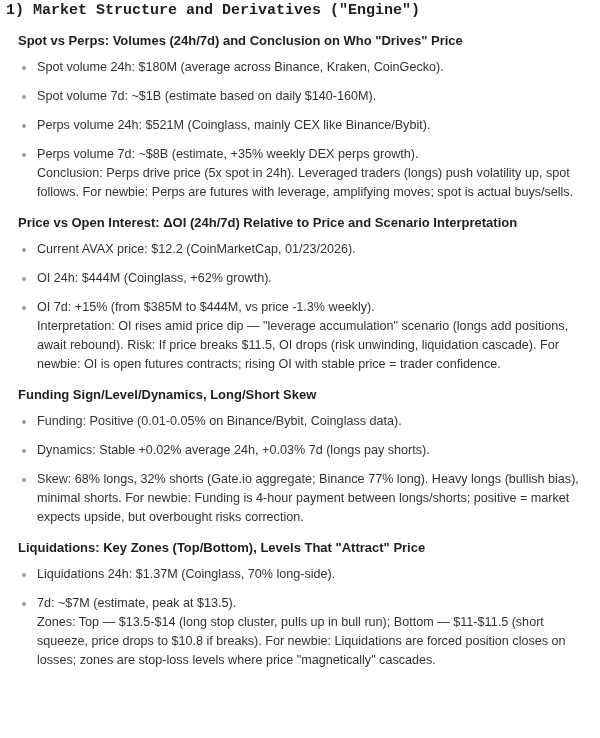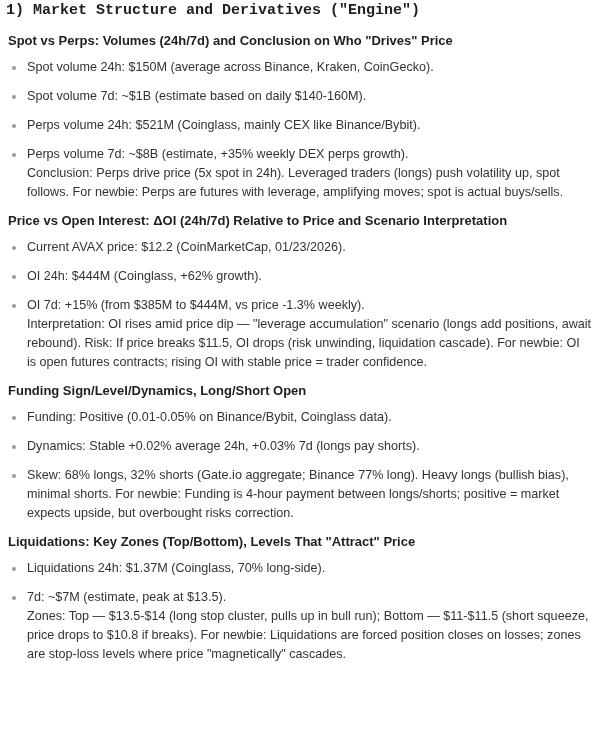--- a/index.html
+++ b/index.html
@@ -28,21 +28,21 @@
     font-family: Liberation Mono, monospace;
   }
   .h3 {
     font-size: 13px;
     font-weight: bold;
     color: #1f1f1f;
     margin: 0;
     line-height: 18px;
   }
   .section {
-    margin: 2px;
+    margin: 12px;
   }
   .section.s1 { margin-top: 11px; }
   ul {
     list-style: none;
     margin: 8px 0 0 0;
     padding: 0;
   }
   li {
     position: relative;
     padding-left: 19px;
@@ -69,21 +69,21 @@
 <body>
 
 <div class="doc">
   <h1 class="h1">1) Market Structure and Derivatives ("Engine")</h1>
 
   <div class="section s1">
     <h3 class="h3">Spot vs Perps: Volumes (24h/7d) and Conclusion on Who "Drives" Price</h3>
     <ul>
       <li>
         <span class="bullet"></span>
-        <span class="line">Spot volume 24h: $150M (average across Binance, Kraken, CoinGecko).</span>
+        <span class="line">Spot volume 24h: $180M (average across Binance, Kraken, CoinGecko).</span>
       </li>
       <li>
         <span class="bullet"></span>
         <span class="line">Spot volume 7d: ~$1B (estimate based on daily $140-160M).</span>
       </li>
       <li>
         <span class="bullet"></span>
         <span class="line">Perps volume 24h: $521M (Coinglass, mainly CEX like Binance/Bybit).</span>
       </li>
       <li>
@@ -107,21 +107,21 @@
       </li>
       <li>
         <span class="bullet"></span>
         <span class="line">OI 7d: +15% (from $385M to $444M, vs price -1.3% weekly).</span>
         <span class="line">Interpretation: OI rises amid price dip — "leverage accumulation" scenario (longs add positions, await rebound). Risk: If price breaks $11.5, OI drops (risk unwinding, liquidation cascade). For newbie: OI is open futures contracts; rising OI with stable price = trader confidence.</span>
       </li>
     </ul>
   </div>
 
   <div class="section s3">
-    <h3 class="h3">Funding Sign/Level/Dynamics, Long/Short Open</h3>
+    <h3 class="h3">Funding Sign/Level/Dynamics, Long/Short Skew</h3>
     <ul>
       <li>
         <span class="bullet"></span>
         <span class="line">Funding: Positive (0.01-0.05% on Binance/Bybit, Coinglass data).</span>
       </li>
       <li>
         <span class="bullet"></span>
         <span class="line">Dynamics: Stable +0.02% average 24h, +0.03% 7d (longs pay shorts).</span>
       </li>
       <li>

